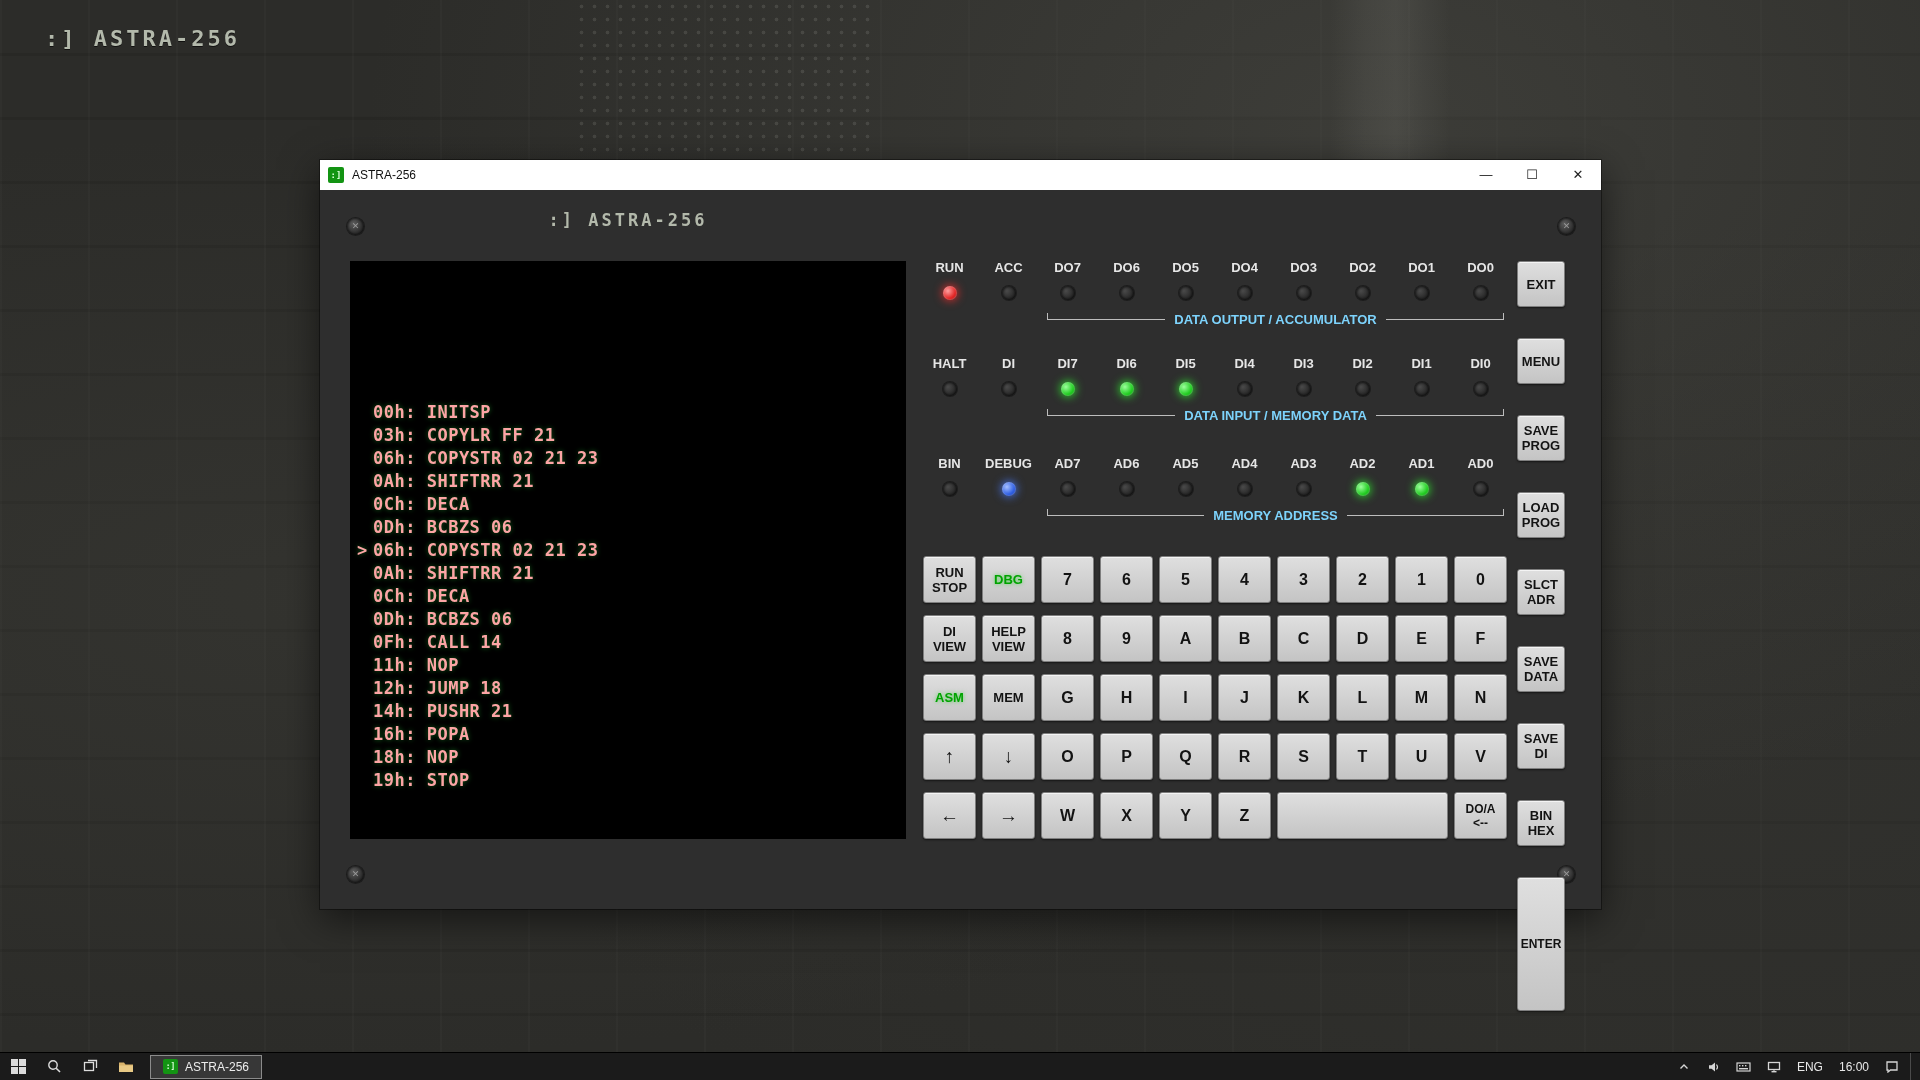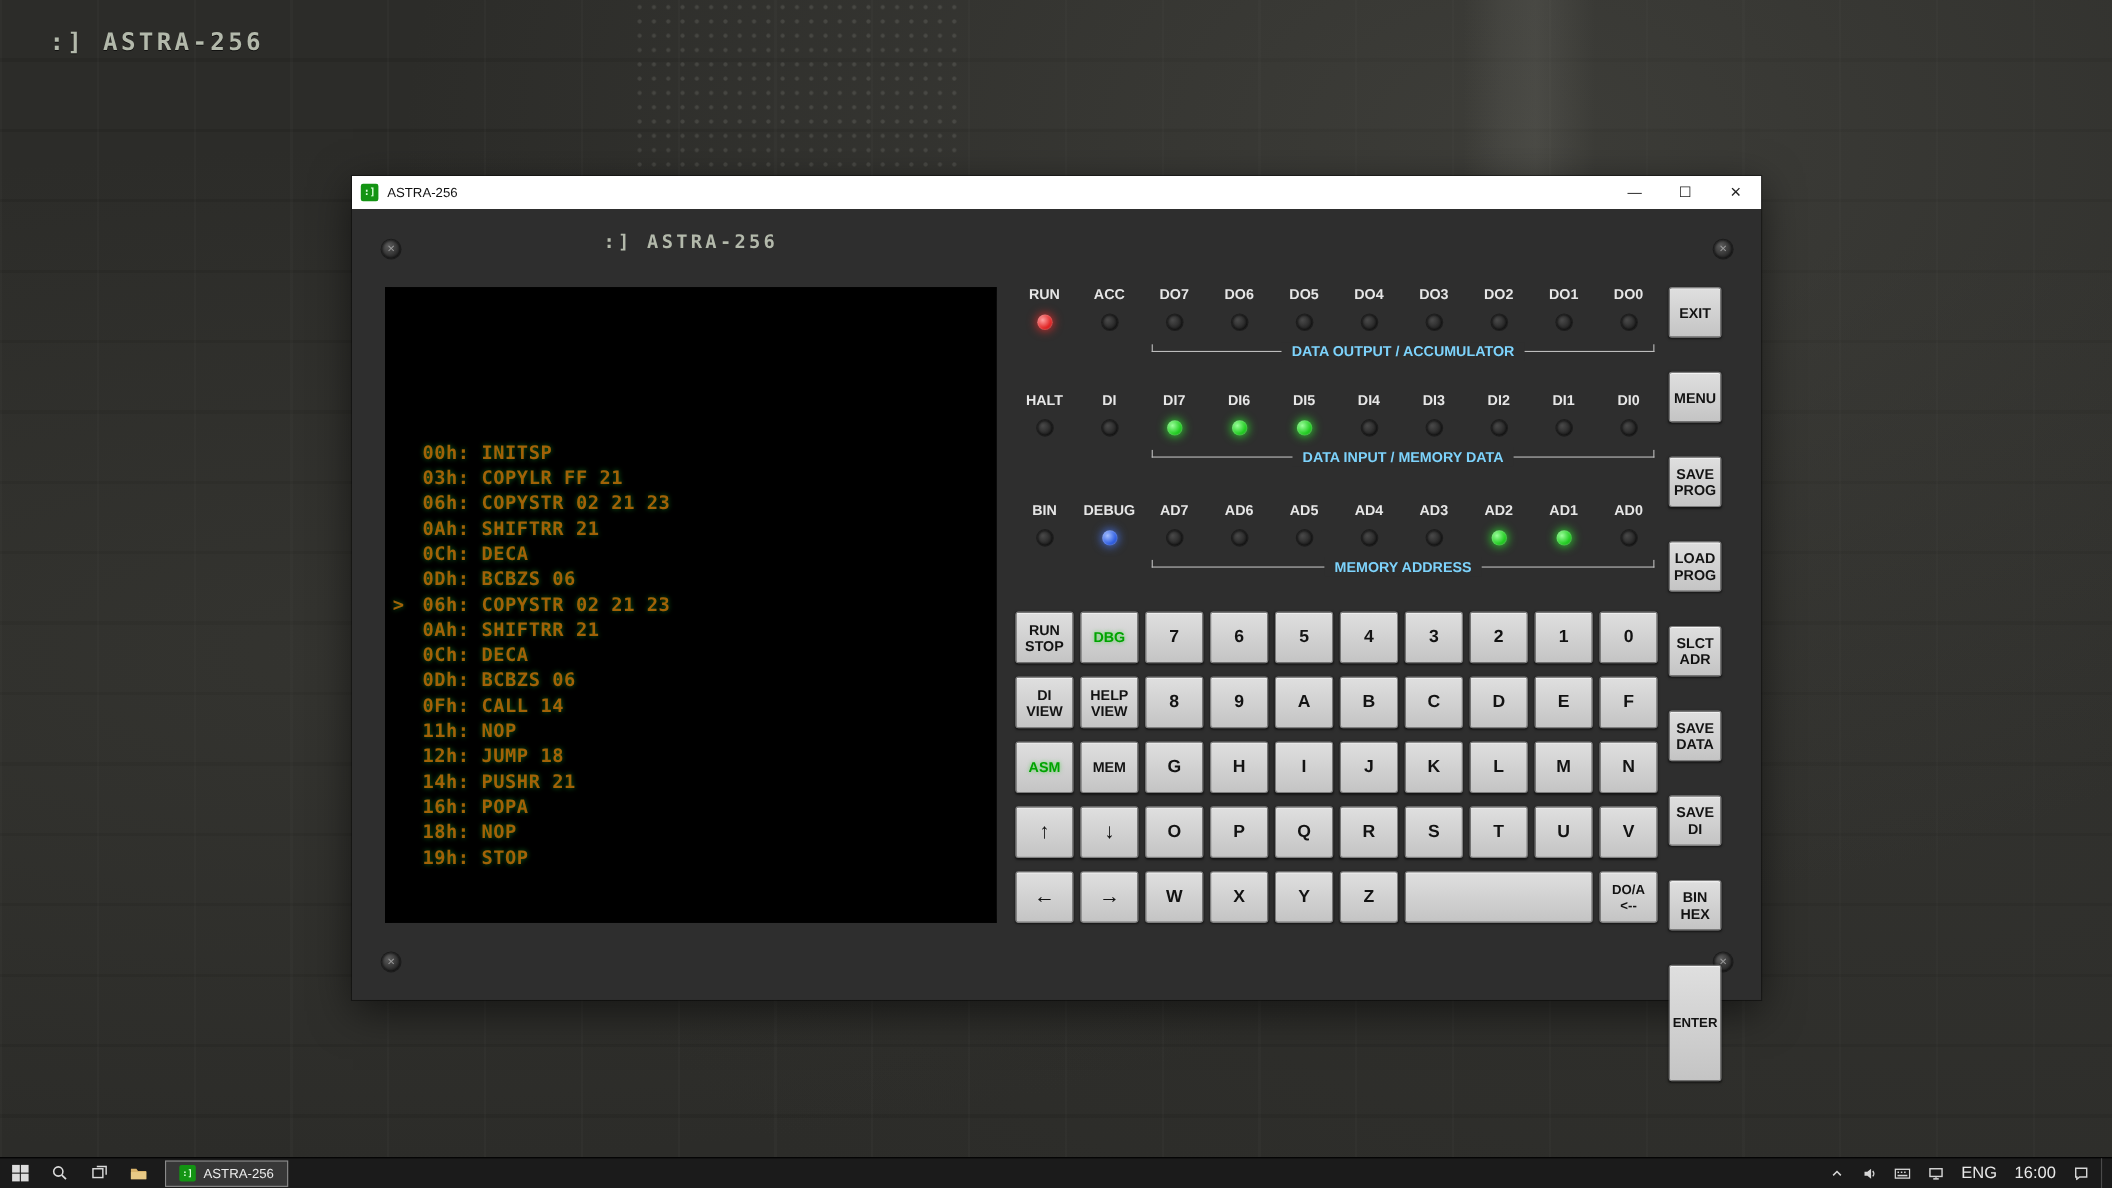--- a/index.html
+++ b/index.html
@@ -63,23 +63,23 @@
     font:700 17px/20px "DejaVu Sans Mono", monospace; letter-spacing:3px; color:#b3b9ab;
   }
 
   
   .terminal {
     position:absolute; left:30px; top:71px; width:556px; height:578px;
     background:#000; padding-top:140px; overflow:hidden;
     box-shadow:inset 0 0 14px rgba(0,0,0,.9);
   }
   .tline {
-    position:relative; height:23px; padding-left:34px;
+    position:relative; height:23px; padding-left:23px;
     font:700 17px/23px "DejaVu Sans Mono", monospace; letter-spacing:.5px;
-    color:#a16207; text-shadow:0 0 5px rgba(40,220,60,.45); white-space:pre;
+    color:#fca5a5; text-shadow:0 0 5px rgba(40,220,60,.45); white-space:pre;
   }
   .tline .cursor { position:absolute; left:7px; }
 
   
   .led-row { position:absolute; left:600px; width:590px; }
   .led-row.r1 { top:70px; } .led-row.r2 { top:166px; } .led-row.r3 { top:266px; }
   .led-labels, .led-lights { display:grid; grid-template-columns:repeat(10, 59px); }
   .led-label { text-align:center; font:600 13px/16px "Liberation Sans",sans-serif; color:#e6e6e6; }
   .led-lights { margin-top:8px; }
   .led-cell { display:flex; justify-content:center; align-items:center; height:18px; }
@@ -118,38 +118,38 @@
   }
   .key.small { font-size:13px; line-height:15px; }
   .key.tiny  { font-size:12px; line-height:14px; }
   .key.accent { color:#00a300; text-shadow:0 0 4px rgba(0,210,0,.55); }
   .key.arrow { font-size:19px; }
   .key.wide { grid-column:span 3; }
 
   
   .side-col { position:absolute; left:1197px; top:71px; width:48px; display:flex; flex-direction:column; gap:31px; }
   .side-col .key { height:46px; font-size:13px; line-height:15px; flex:none; }
-  .side-col .key.tall { height:106px; font-size:12px; }
+  .side-col .key.tall { height:134px; font-size:12px; }
 
   
   .taskbar {
     position:absolute; left:0; bottom:0; width:1920px; height:28px;
     background:#1b1b1b; display:flex; align-items:center; z-index:50;
     border-top:1px solid #000;
   }
   .tb-btn { width:36px; height:28px; display:flex; align-items:center; justify-content:center; cursor:pointer; flex:none; }
   .tb-app {
     margin-left:6px; height:24px; display:flex; align-items:center; gap:7px;
     padding:0 12px; background:#373737; border:1px solid #8b8b8b; cursor:pointer; flex:none;
   }
   .tb-app .app-icon { width:15px; height:15px; font-size:8px; line-height:15px; }
   .tb-app .tb-app-label { font-size:12px; color:#ececec; }
   .tray { margin-left:auto; display:flex; align-items:center; gap:6px; padding-right:4px; }
   .tray-ic { width:24px; height:28px; display:flex; align-items:center; justify-content:center; cursor:pointer; }
-  .tray-txt { font-size:15px; color:#e9e9e9; padding:0 5px; cursor:pointer; }
+  .tray-txt { font-size:12px; color:#e9e9e9; padding:0 5px; cursor:pointer; }
   .show-desktop { width:6px; height:28px; border-left:1px solid #4a4a4a; cursor:pointer; }
 
   .winlogo { display:grid; grid-template-columns:7px 7px; grid-template-rows:7px 7px; gap:1px; }
   .winlogo span { background:#dcdcdc; }
   svg.mono { display:block; }
 </style>
 </head>
 <body>
 
 <div class="desktop">

